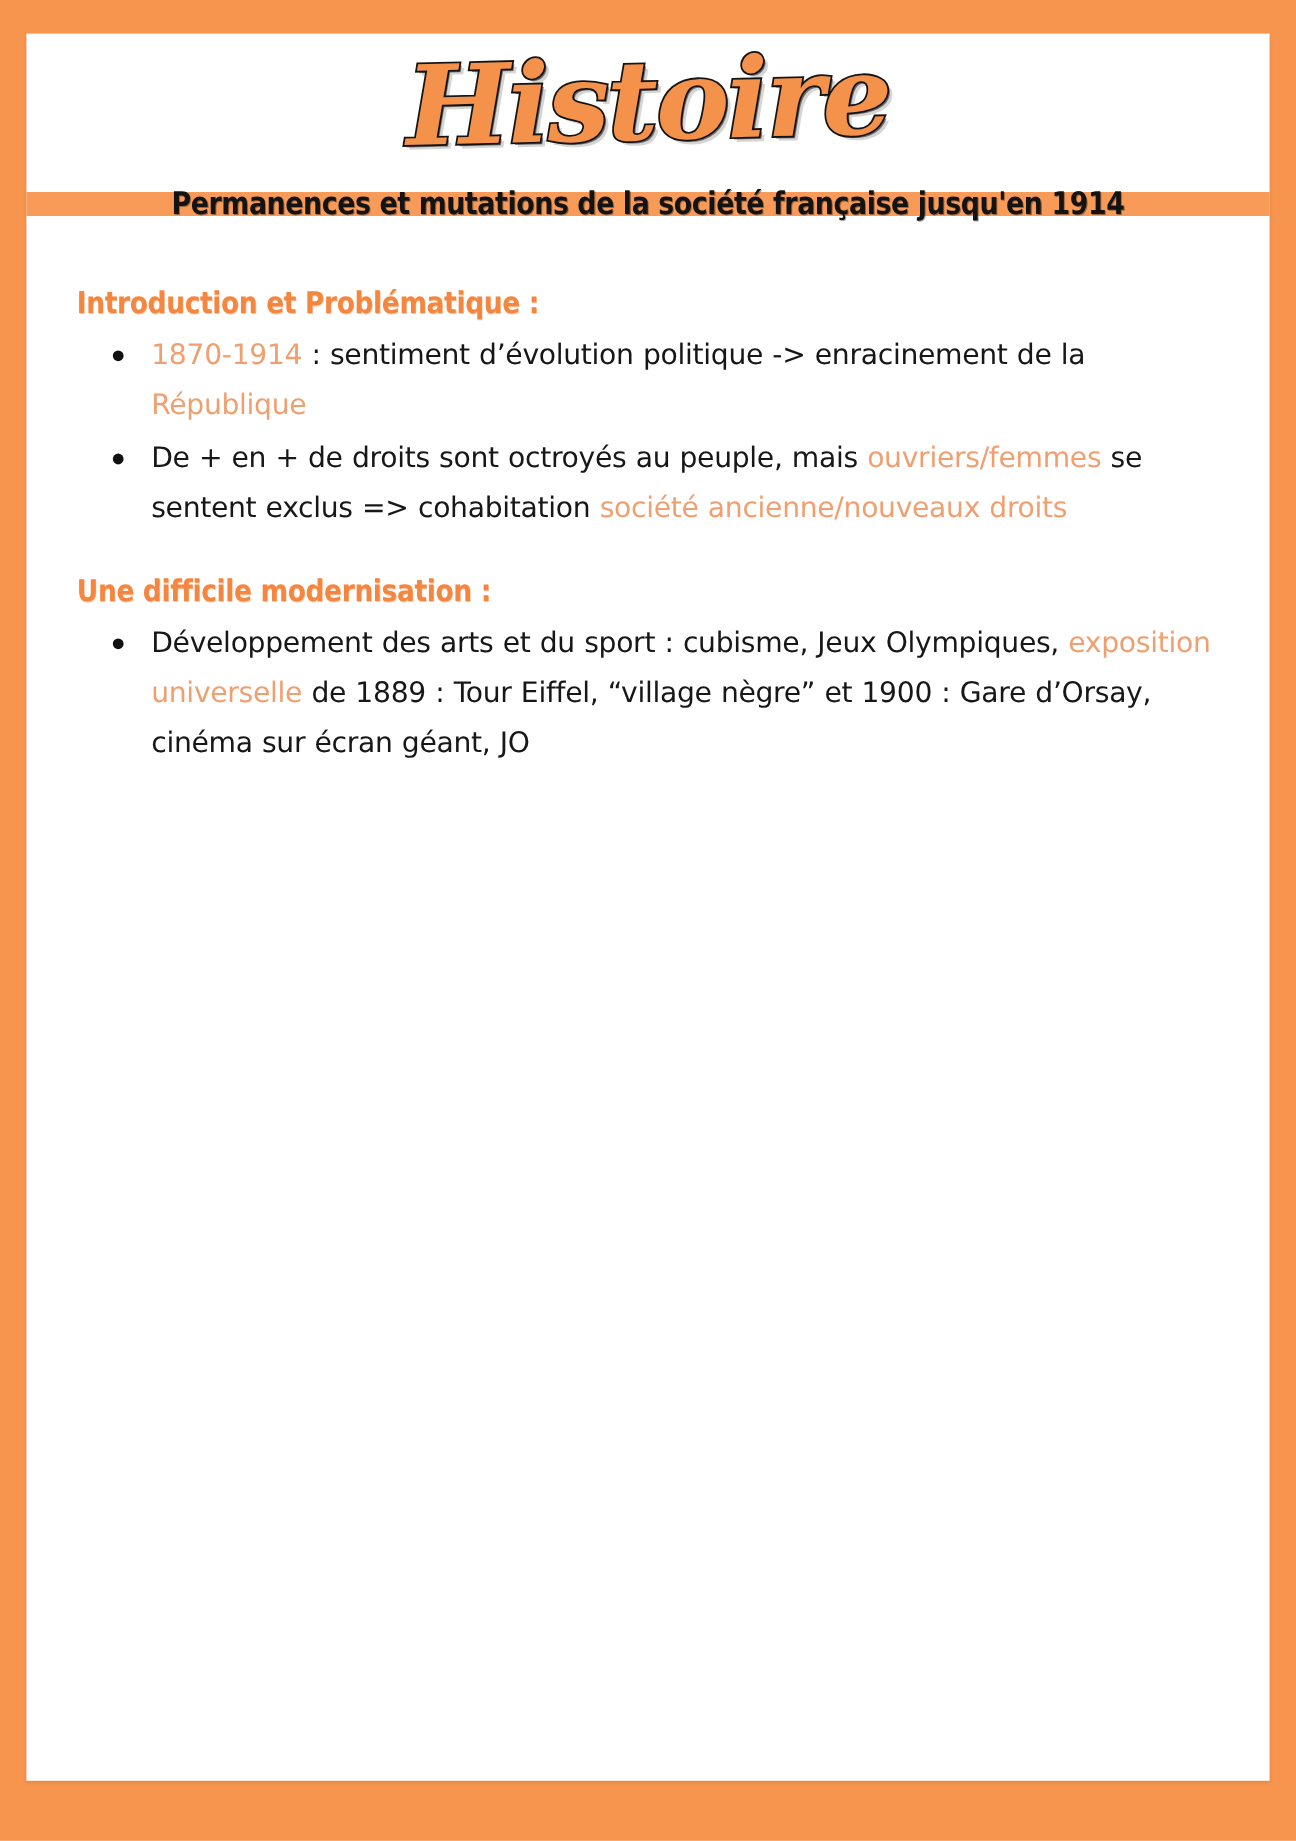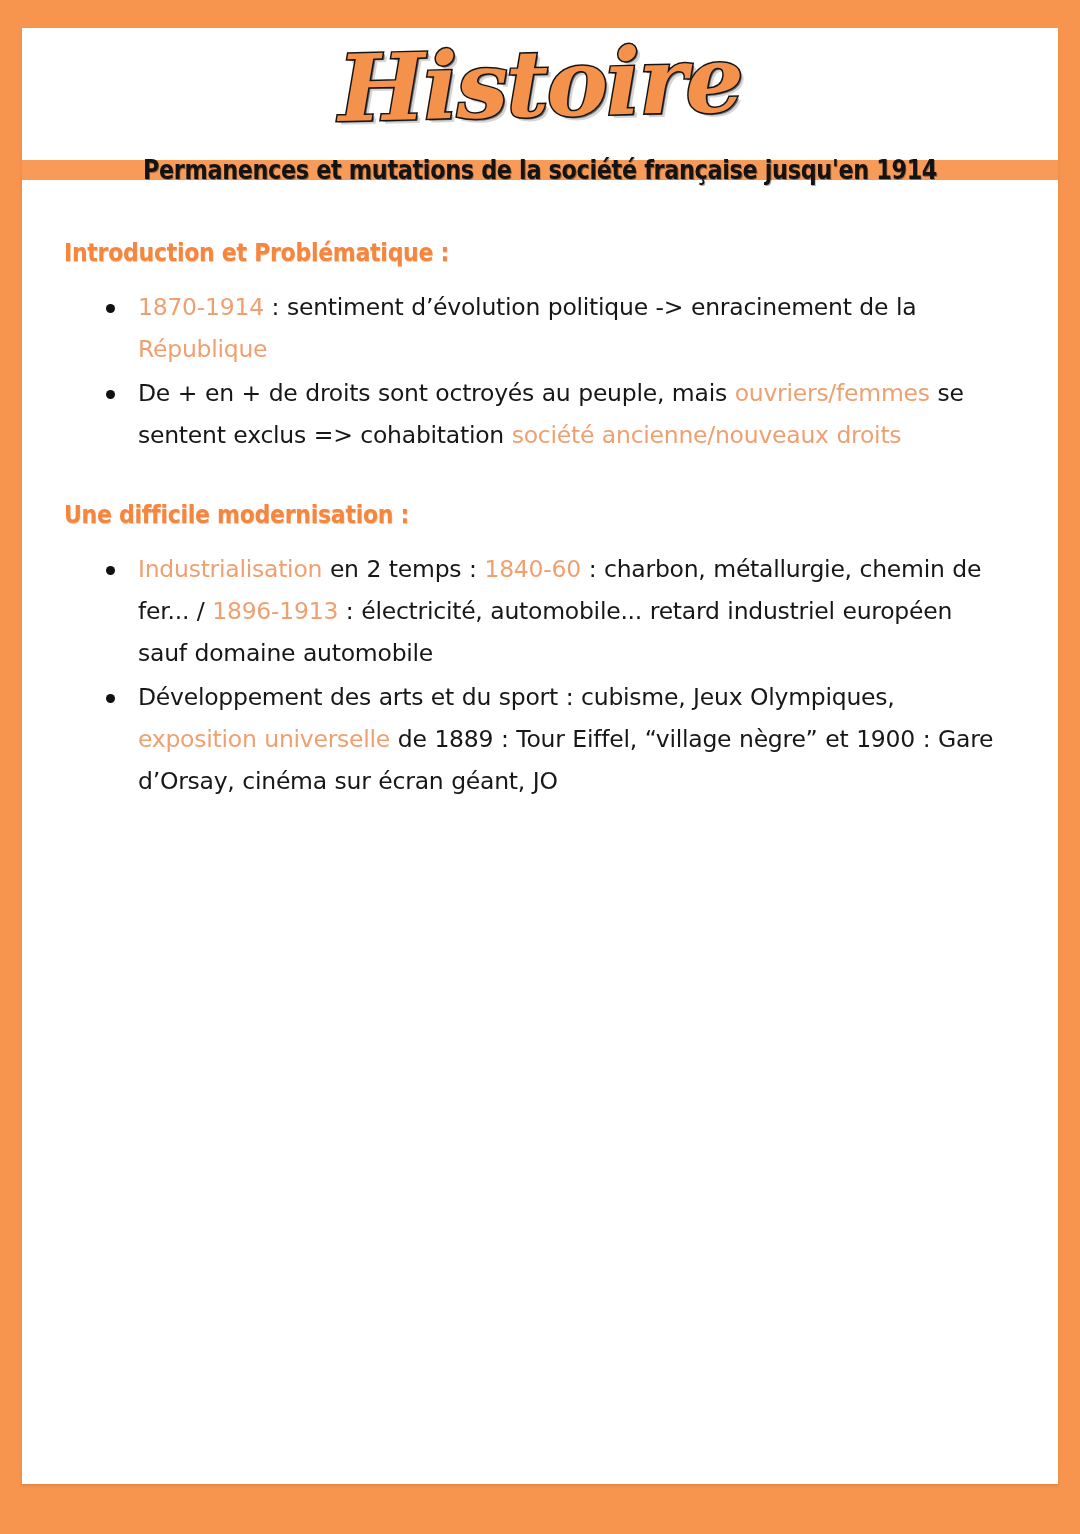--- a/index.html
+++ b/index.html
@@ -102,21 +102,21 @@
     color: #F5863F;
     letter-spacing: -0.3px;
     transform: scaleX(0.88);
     transform-origin: left center;
     margin-bottom: 4px;
     text-shadow: 0.5px 0.5px 0 rgba(245,134,63,0.5);
   }
 
   ul.bullets {
     list-style: none;
-    margin: 16px;
+    margin: 4px;
     padding: 0;
   }
 
   ul.bullets > li {
     position: relative;
     padding-left: 58px;
     margin: 0 0 2px 0;
     font-family: "DejaVu Sans", sans-serif;
     font-size: 23.5px;
     line-height: 42px;
@@ -162,21 +162,20 @@
           <div class="section-heading">Introduction et Problématique :</div>
           <ul class="bullets">
             <li><span class="hl">1870-1914</span><span> : sentiment d’évolution politique -&gt; enracinement de la </span><span class="hl">République</span></li>
             <li><span>De + en + de droits sont octroyés au peuple, mais </span><span class="hl">ouvriers/femmes</span><span> se sentent exclus =&gt; cohabitation </span><span class="hl">société ancienne/nouveaux droits</span></li>
           </ul>
         </div>
         <div class="spacer"></div>
         <div class="section">
           <div class="section-heading">Une difficile modernisation :</div>
           <ul class="bullets">
-            <li><span class="hl">Industrialisation</span><span> en 2 temps : </span><span class="hl">1840-60</span><span> : charbon, métallurgie, chemin de fer... / </span><span class="hl">1896-1913</span><span> : électricité, automobile... retard industriel européen sauf domaine automobile</span></li>
             <li><span>Développement des arts et du sport : cubisme, Jeux Olympiques, </span><span class="hl">exposition universelle</span><span> de 1889 : Tour Eiffel, “village nègre” et 1900 : Gare d’Orsay, cinéma sur écran géant, JO</span></li>
           </ul>
         </div>
       </div>
     <div class="bottom-pad"></div>
   </div>
 
 </div>
 
 </body></html>

